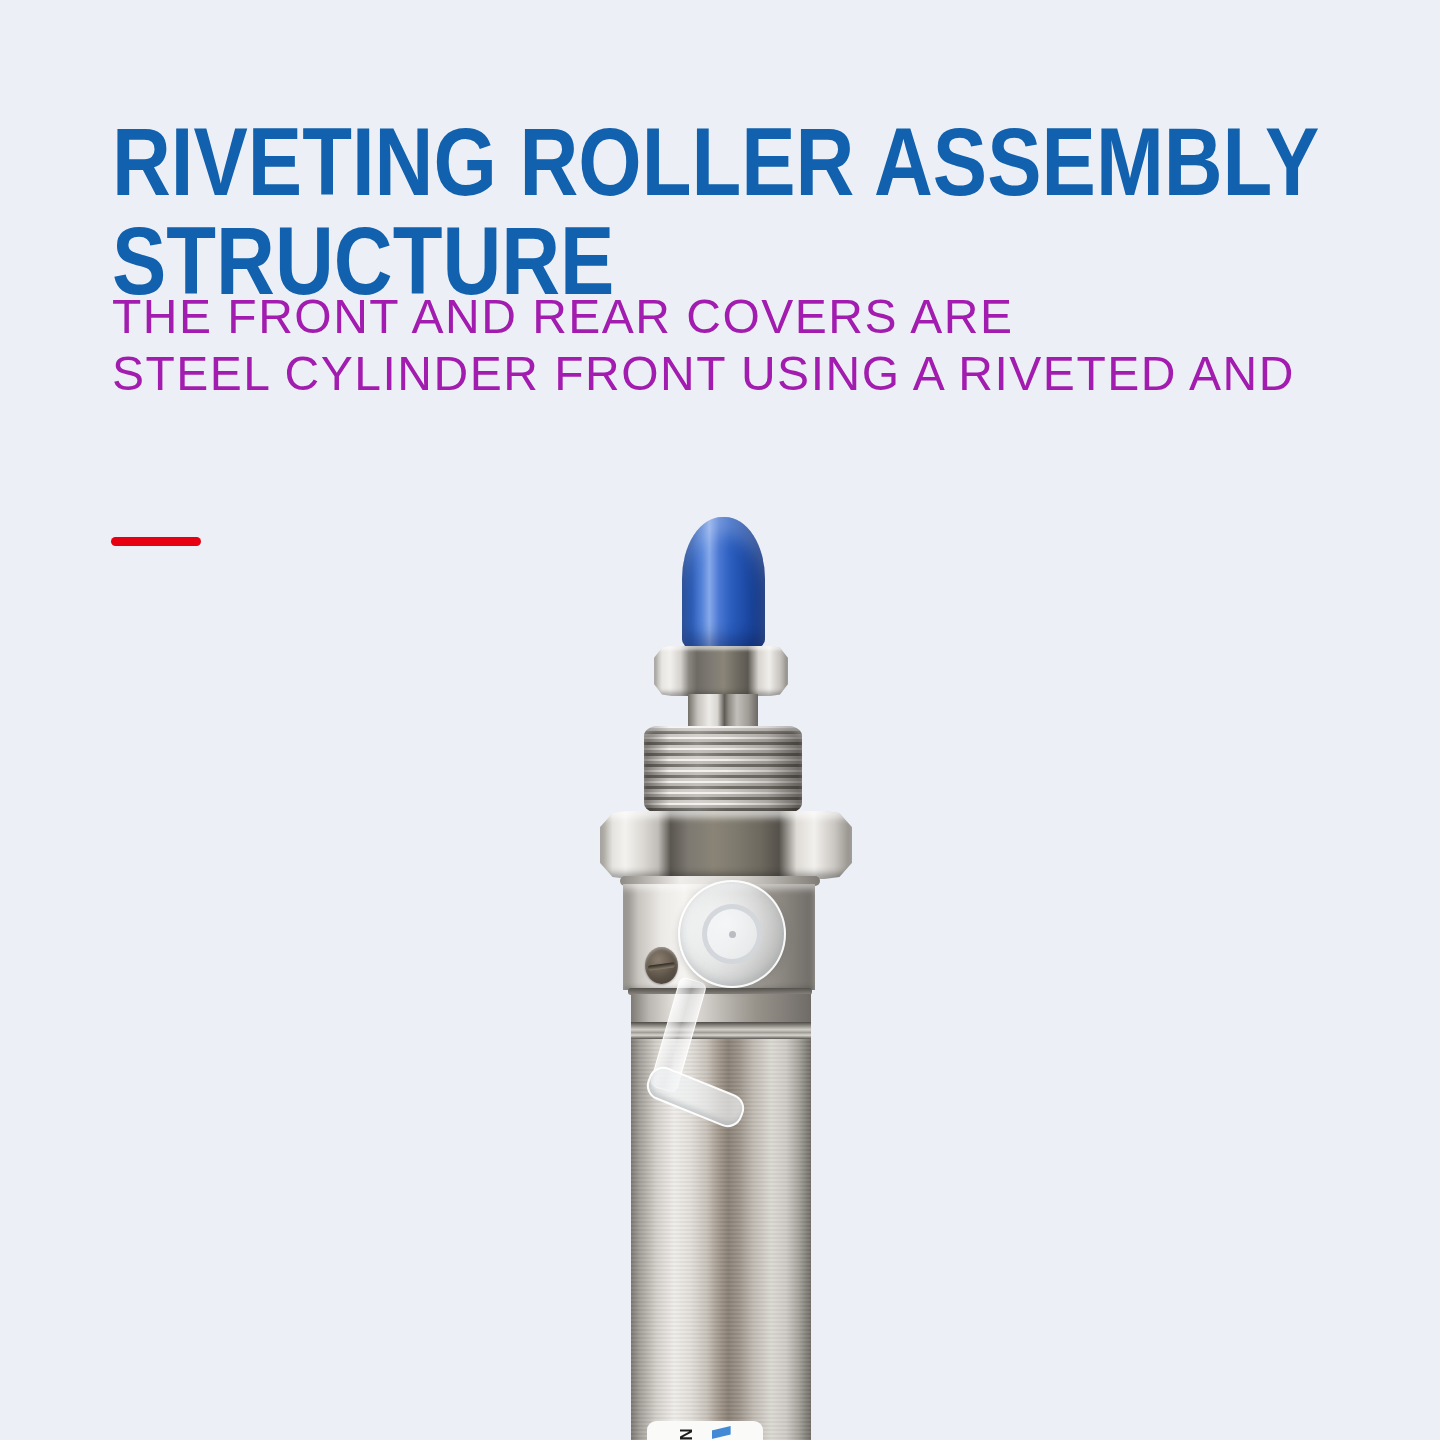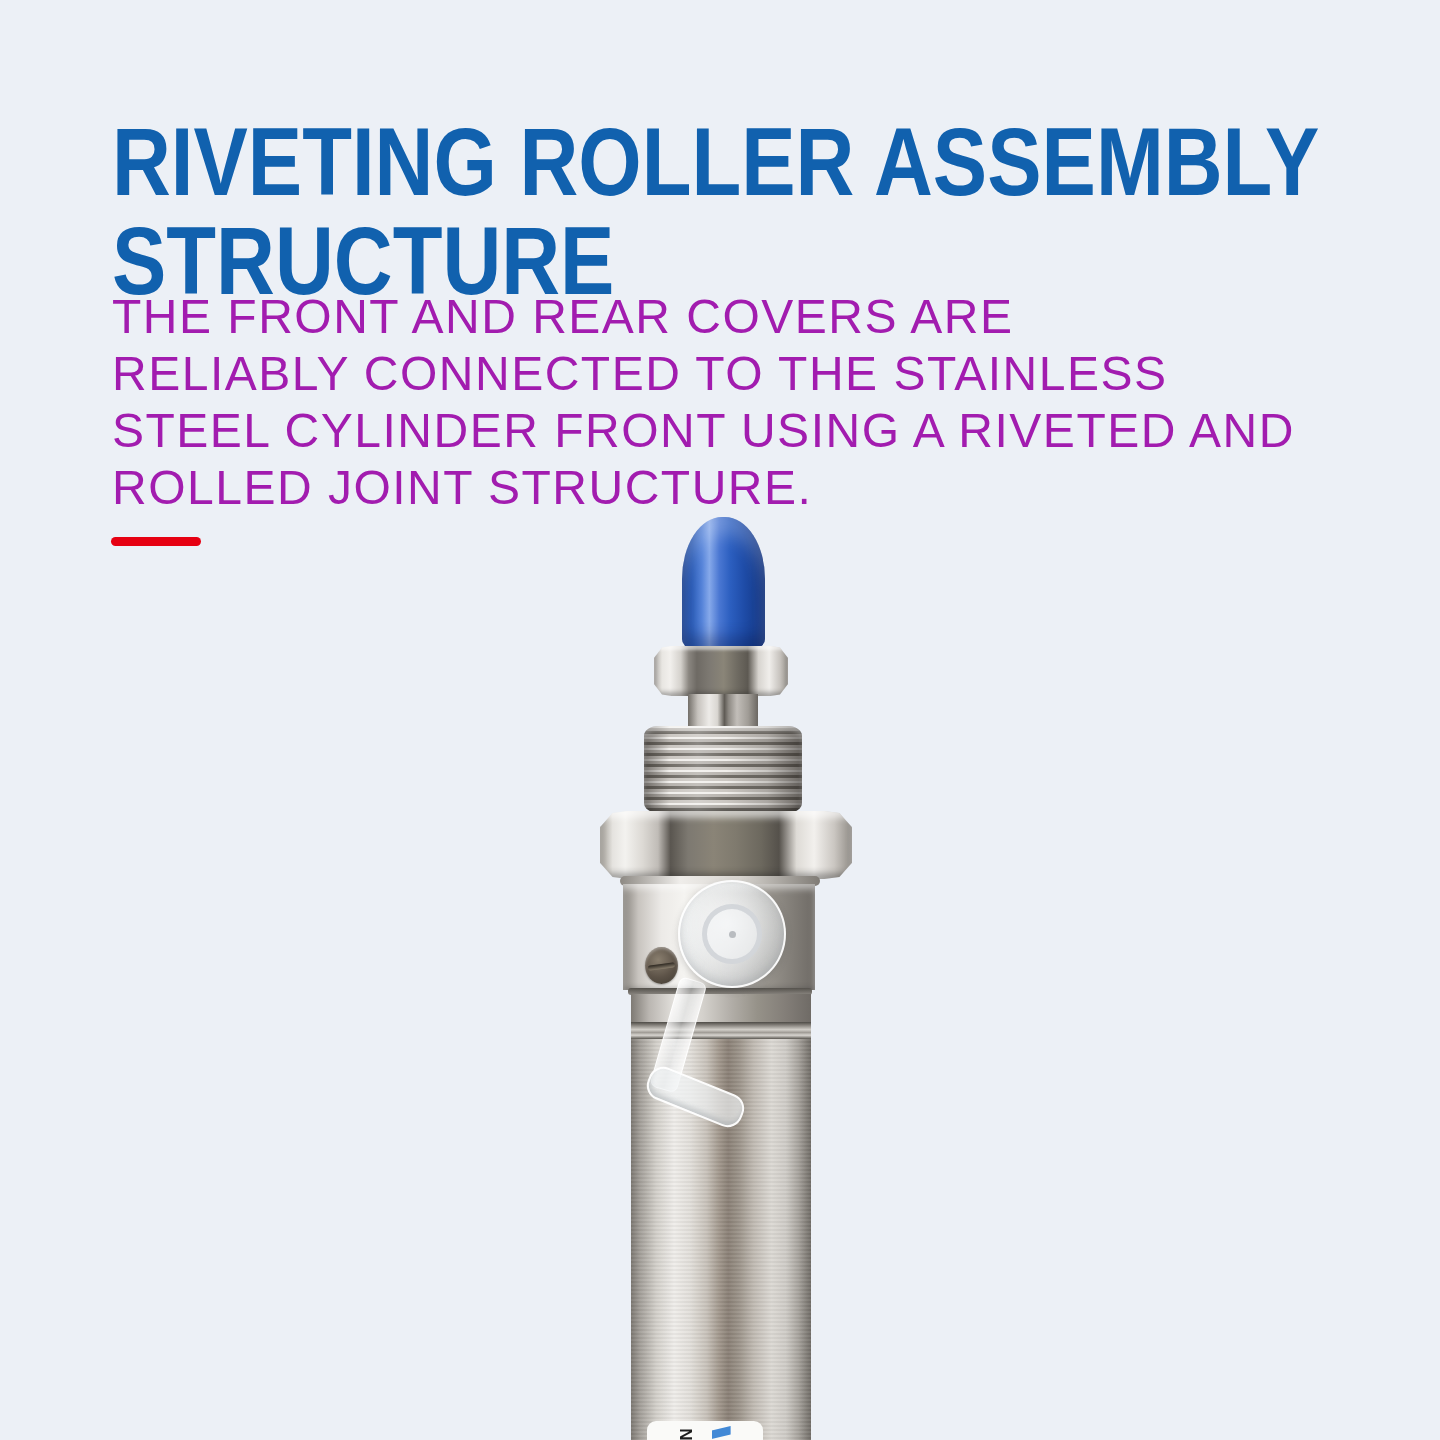--- a/index.html
+++ b/index.html
@@ -137,23 +137,21 @@
 
 <div class="poster">
 
   <h1 class="title">
     <span class="line">RIVETING ROLLER ASSEMBLY</span>
     <span class="line">STRUCTURE</span>
   </h1>
 
   <p class="desc">
     <span class="line">THE FRONT AND REAR COVERS ARE</span>
-    <span class="line">RELIABLY CONNECTED TO THE STAINLESS</span>
     <span class="line">STEEL CYLINDER FRONT USING A RIVETED AND</span>
-    <span class="line">ROLLED JOINT STRUCTURE.</span>
   </p>
 
   <div class="accent"></div>
 
   <figure class="photo">
     <div class="cap"></div>
     <div class="nut-small"></div>
     <div class="neck"></div>
     <div class="threads"></div>
     <div class="nut-big"></div>

